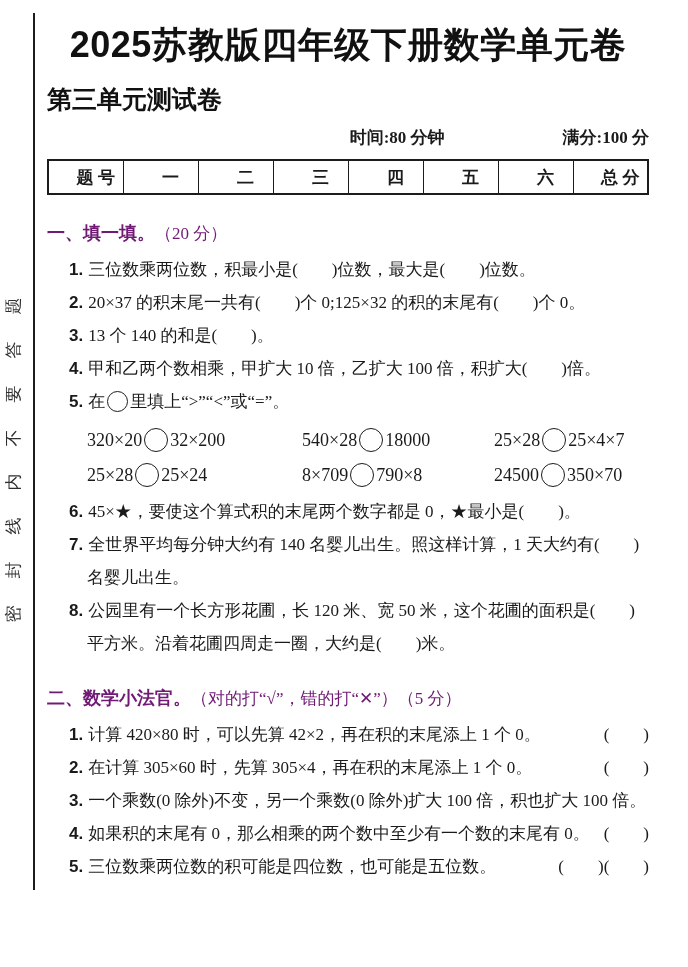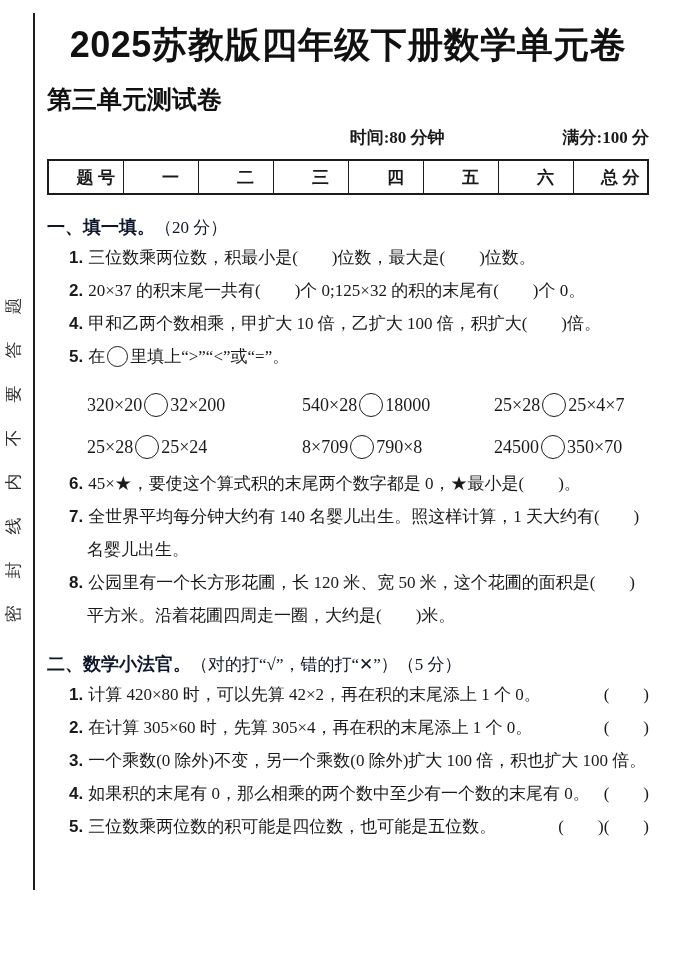--- a/index.html
+++ b/index.html
@@ -29,35 +29,35 @@
   }
   .info-row { display:flex; justify-content:flex-end; gap:118px; margin-top:13px; font-size:17px; font-weight:bold; }
 
   table.score { border-collapse:collapse; width:100%; margin-top:10px; table-layout:fixed; border:2px solid #1c1c1c; }
   table.score td {
     border:1.5px solid #1c1c1c; height:34px; text-align:center; vertical-align:middle;
     font-family:"Liberation Sans", sans-serif; font-weight:bold; font-size:17px;padding-left:20px;
   }
 
   .sec-heading {
-    margin-top:19px; font-size:18px; line-height:26px; font-weight:bold;
-    font-family:"Liberation Sans", sans-serif; color:#0f172a;
+    margin-top:19px; font-size:18px; line-height:38px; font-weight:bold;
+    font-family:"Liberation Sans", sans-serif; color:#701a75;
   }
   .sec-points { font-weight:normal; font-family:"Liberation Serif", serif; font-size:17px; }
 
   .q-item { font-size:17px; line-height:33px; padding-left:40px; text-indent:-18px; }
   .q-num { font-family:"Liberation Sans", sans-serif; font-weight:bold; margin-right:5px; font-style:normal; }
 
   .circle {
     display:inline-block; width:21px; height:21px; border:1.6px solid #1c1c1c;
     border-radius:50%; vertical-align:-5px; margin:0 2px; background:#fff;
   }
   .comp-grid {
     display:grid; grid-template-columns:215px 192px 1fr;
-    padding-left:40px; margin:15px 0 3px; row-gap:8px; font-size:18px;
+    padding-left:40px; margin:5px 0 3px; row-gap:1px; font-size:18px;
   }
   .comp-item { line-height:34px; white-space:nowrap; }
   .comp-item .circle { width:24px; height:24px; vertical-align:-6px; }
 
   .tf-item { font-size:17px; line-height:33px; padding-left:40px; text-indent:-18px; }
   .tf-parens { float:right; text-indent:0; }
 </style>
 </head>
 <body>
 
@@ -102,20 +102,23 @@
 
     <div class="sec-heading">
       <span>一、填一填。</span><span class="sec-points">（20 分）</span>
     </div>
 
     <div class="q-item">
       <b class="q-num">1.</b><span>三位数乘两位数，积最小是(　　)位数，最大是(　　)位数。</span>
     </div>
     <div class="q-item">
       <b class="q-num">2.</b><span>20×37 的积末尾一共有(　　)个 0;125×32 的积的末尾有(　　)个 0。</span>
+    </div>
+    <div class="q-item">
+      <b class="q-num">3.</b><span>13 个 140 的和是(　　)。</span>
     </div>
     <div class="q-item">
       <b class="q-num">4.</b><span>甲和乙两个数相乘，甲扩大 10 倍，乙扩大 100 倍，积扩大(　　)倍。</span>
     </div>
 
     <div class="q-item">
       <b class="q-num">5.</b><span>在</span><span class="circle"></span><span>里填上“&gt;”“&lt;”或“=”。</span>
     </div>
 
     <div class="comp-grid">

